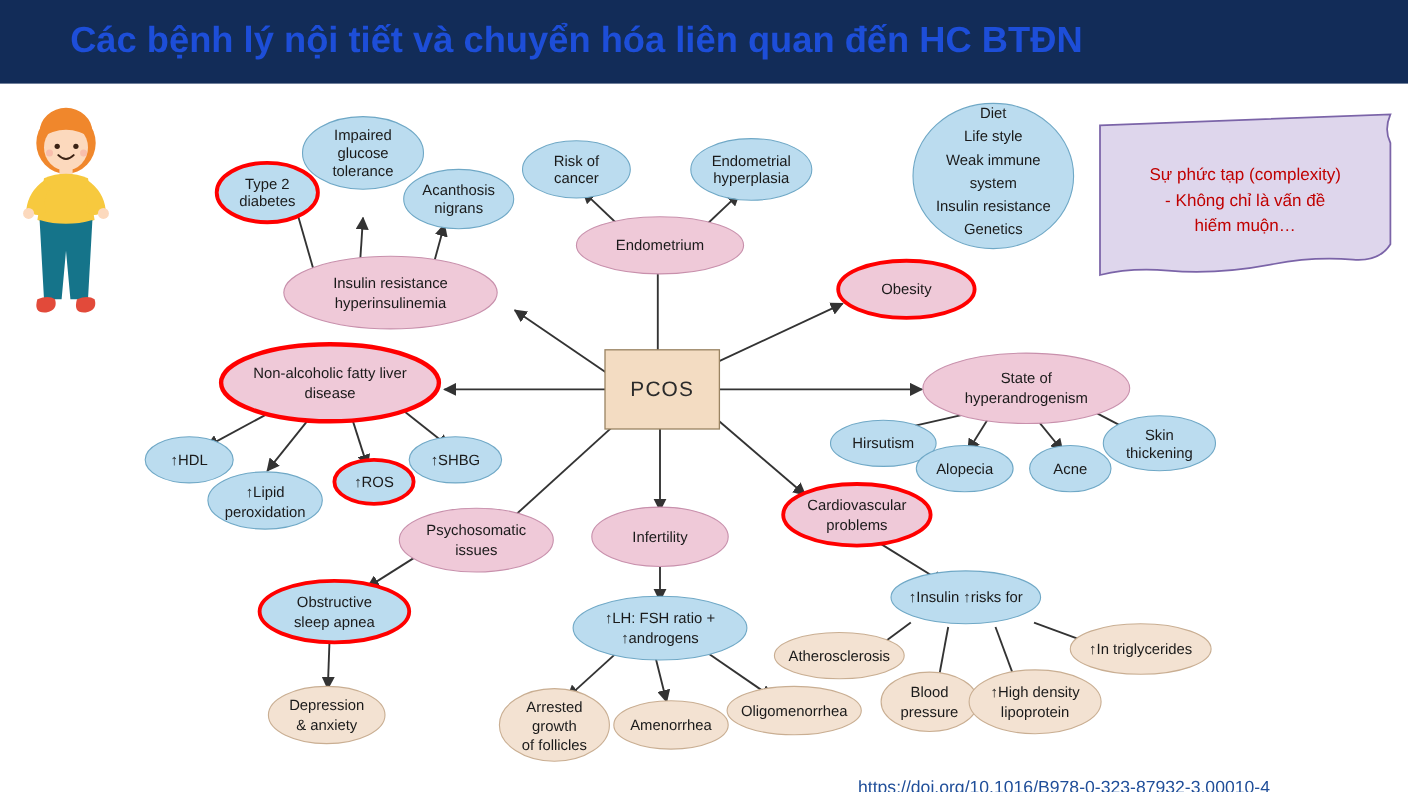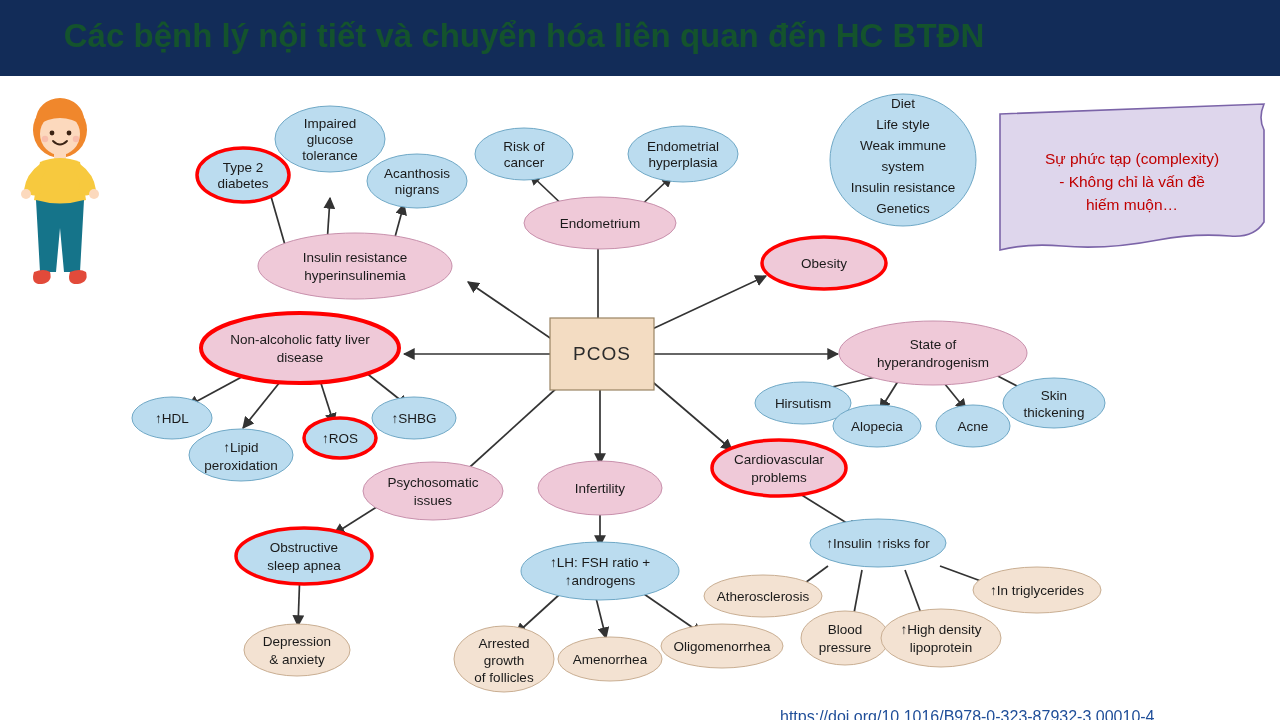--- a/index.html
+++ b/index.html
@@ -22,21 +22,21 @@
     height: 76px;
     background: #122C58;
   }
   #title-text {
     position: absolute;
     left: 0; top: 0;
     width: 1048px;
     height: 76px;
     line-height: 72px;
     text-align: center;
-    color: #14532d;
+    color: #1d4ed8;
     font-size: 33px;
     font-weight: bold;
     font-family: "Liberation Sans", sans-serif;
     white-space: nowrap;
   }
   #diagram {
     position: absolute;
     left: 0;
     top: 76px;
     width: 1280px;

